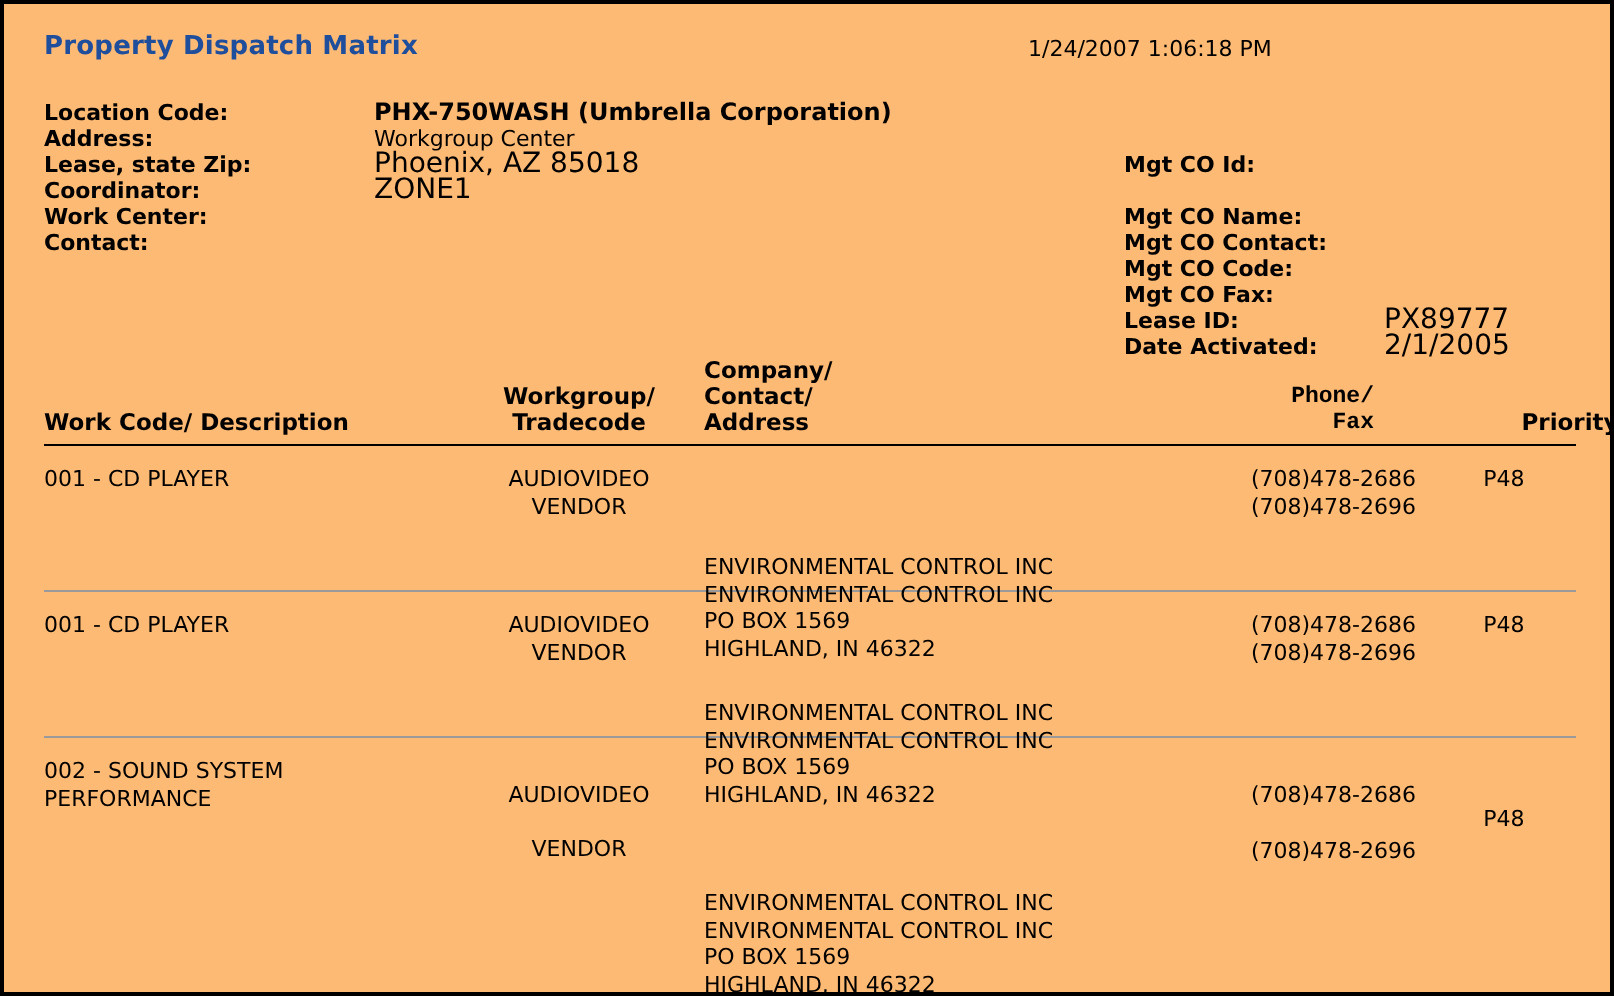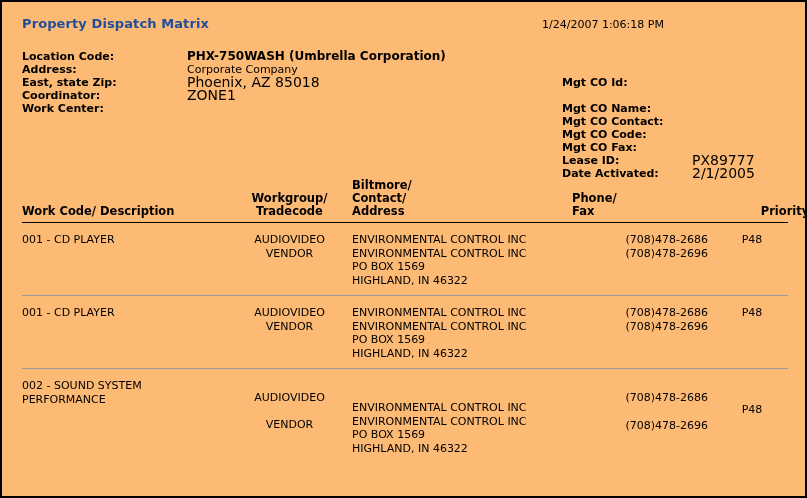--- a/index.html
+++ b/index.html
@@ -37,21 +37,21 @@
     position: absolute;
     left: 0;
     top: 0;
     font-size: 13px;
     font-weight: bold;
     color: #1F4E9C;
     letter-spacing: 0.1px;
   }
   .doc-timestamp {
     position: absolute;
-    left: 520px;
+    left: 492px;
     top: 2px;
     font-size: 11px;
     color: #000000;
   }
   
   .meta {
     position: relative;
     height: 120px;
     margin-top: 8px;
   }
@@ -112,39 +112,39 @@
   .th {
     position: absolute;
     font-weight: bold;
     font-size: 11.5px;
     line-height: 13px;
     bottom: 4px;
   }
   .th-work  { left: 0px; width: 200px; }
   .th-wg    { left: 215px; width: 105px; text-align: center; }
   .th-comp  { left: 330px; width: 200px; }
-  .th-phone { left: 550px; width: 90px; text-align: left; }
+  .th-phone { left: 575px; width: 90px; text-align: right; font-family: Liberation Mono, monospace; }
   .th-prio  { left: 728px; width: 70px; text-align: center; }
 
   .row {
     position: relative;
     border-bottom: 1px solid #9a9a9a;
     padding: 8px 0 8px 0;
     min-height: 56px;
   }
   .row:last-child { border-bottom: none; }
   .cell {
     position: absolute;
     font-size: 11px;
     line-height: 13.5px;
     top: 8px;
   }
   .c-work  { left: 0px;   width: 205px; }
   .c-wg    { left: 210px; width: 115px; text-align: center; }
-  .c-comp  { left: 330px; width: 240px; }
+  .c-comp  { left: 330px; width: 240px; margin-top: 44px; }
   .c-phone { left: 580px; width: 110px; text-align: right; }
   .c-prio  { left: 700px; width: 60px; text-align: center; }
 
   .c-work { top: 10px; }
   .c-comp { top: 10px; }
   .c-phone { top: 10px; }
   .c-prio { top: 10px; }
   .c-wg  { top: 10px; }
 
   .wg-line2 { display: block; }
@@ -167,30 +167,33 @@
       <div class="doc-timestamp">1/24/2007 1:06:18 PM</div>
     </div>
 
     <div class="meta">
 
       <div class="meta-left">
         <div class="meta-row">
           <span class="meta-label">Location Code:</span><span class="meta-value strong">PHX-750WASH  (Umbrella Corporation)</span>
         </div>
         <div class="meta-row">
-          <span class="meta-label">Address:</span><span class="addr-lines"><div>Corporate Company</div></span>
-        </div>
-        <div class="meta-row">
-          <span class="meta-label">East, state Zip:</span><span class="meta-value">Phoenix, AZ 85018</span>
+          <span class="meta-label">Address:</span><span class="addr-lines"><div>Workgroup Center</div></span>
+        </div>
+        <div class="meta-row">
+          <span class="meta-label">Lease, state Zip:</span><span class="meta-value">Phoenix, AZ 85018</span>
         </div>
         <div class="meta-row">
           <span class="meta-label">Coordinator:</span><span class="meta-value">ZONE1</span>
         </div>
         <div class="meta-row">
           <span class="meta-label">Work Center:</span><span class="meta-value"></span>
+        </div>
+        <div class="meta-row">
+          <span class="meta-label">Contact:</span><span class="meta-value"></span>
         </div>
       </div>
 
       <div class="meta-right">
         <div class="meta-row">
           <span class="meta-label">Mgt CO Id:</span><span class="meta-value"></span>
         </div>
         <div class="spacer-row"></div>
         <div class="meta-row">
           <span class="meta-label">Mgt CO Name:</span><span class="meta-value"></span>
@@ -216,21 +219,21 @@
 
     <div class="tbl">
 
       <div class="tbl-head">
         <div class="th th-work">Work Code/  Description</div>
         <div class="th th-wg">
           <span>Workgroup/</span><br>
           <span>Tradecode</span>
         </div>
         <div class="th th-comp">
-          <span>Biltmore/</span><br>
+          <span>Company/</span><br>
           <span>Contact/</span><br>
           <span>Address</span>
         </div>
         <div class="th th-phone">
           <span>Phone/</span><br>
           <span>Fax</span>
         </div>
         <div class="th th-prio">Priority</div>
       </div>
 

